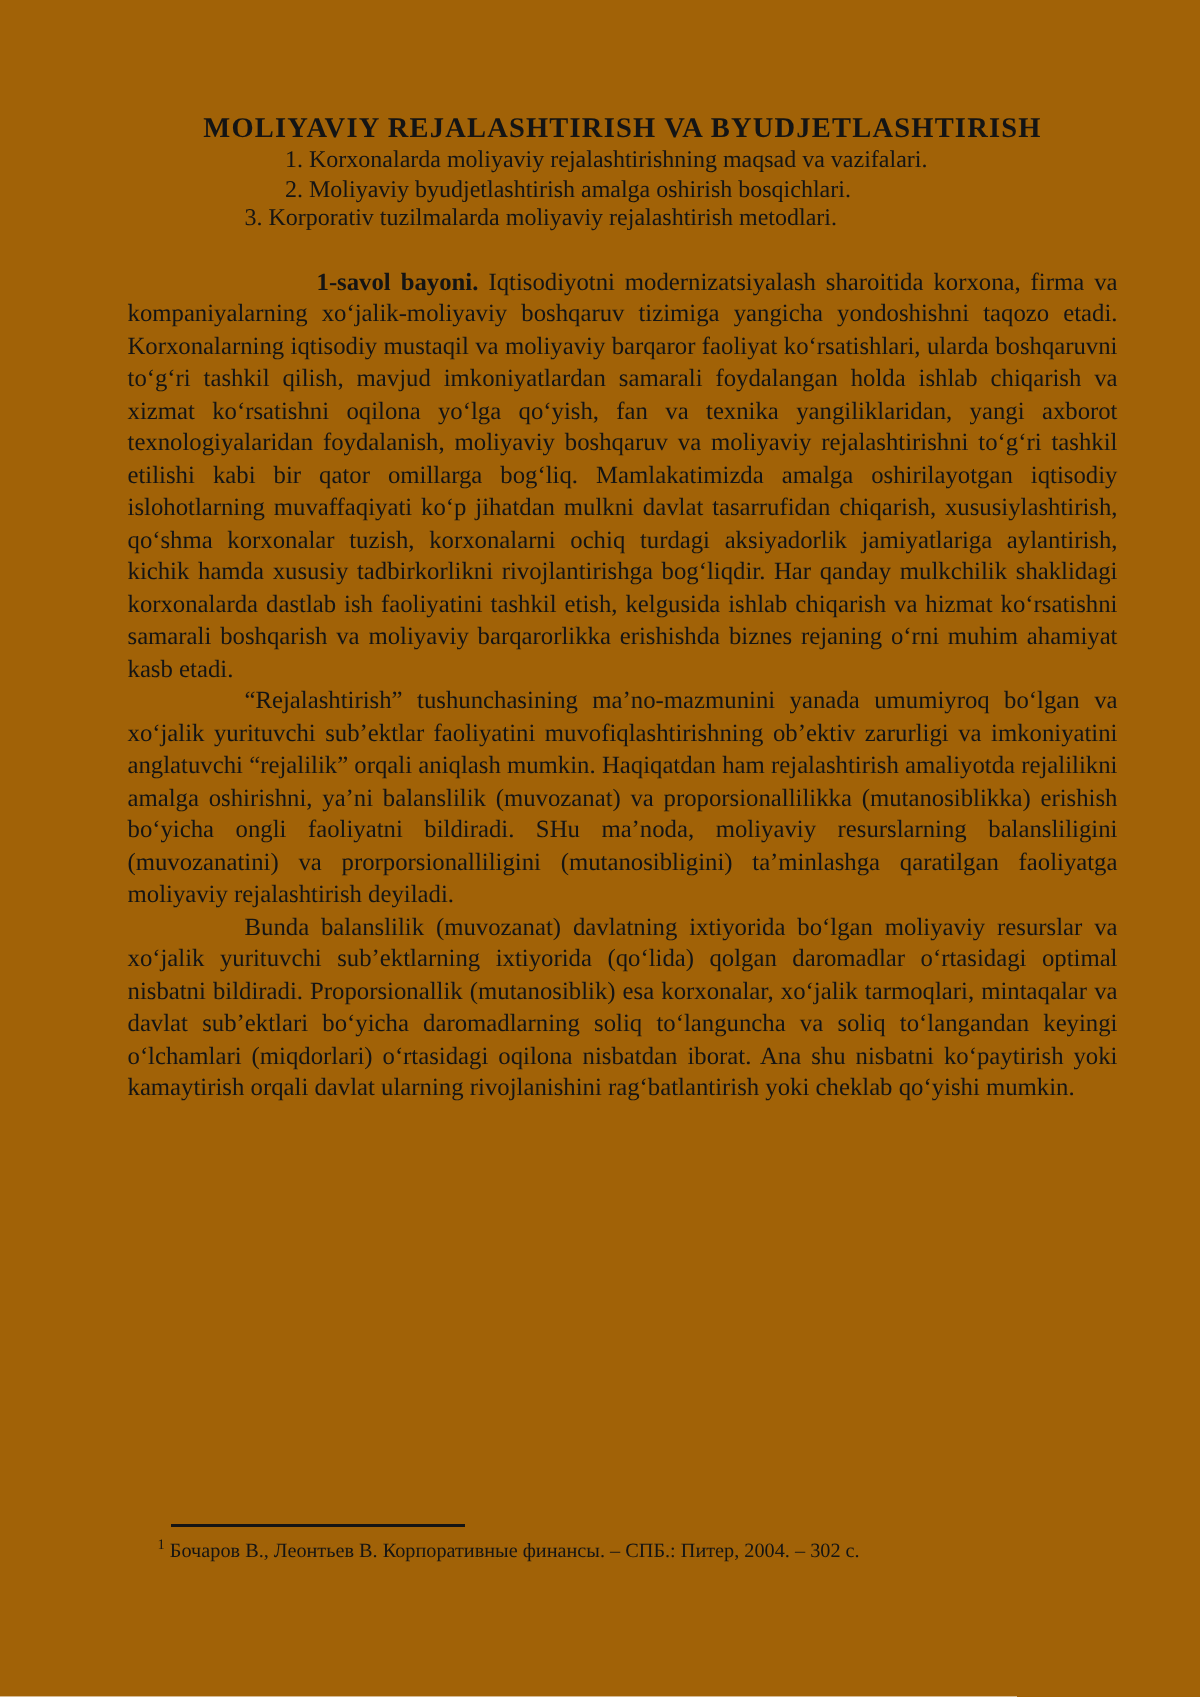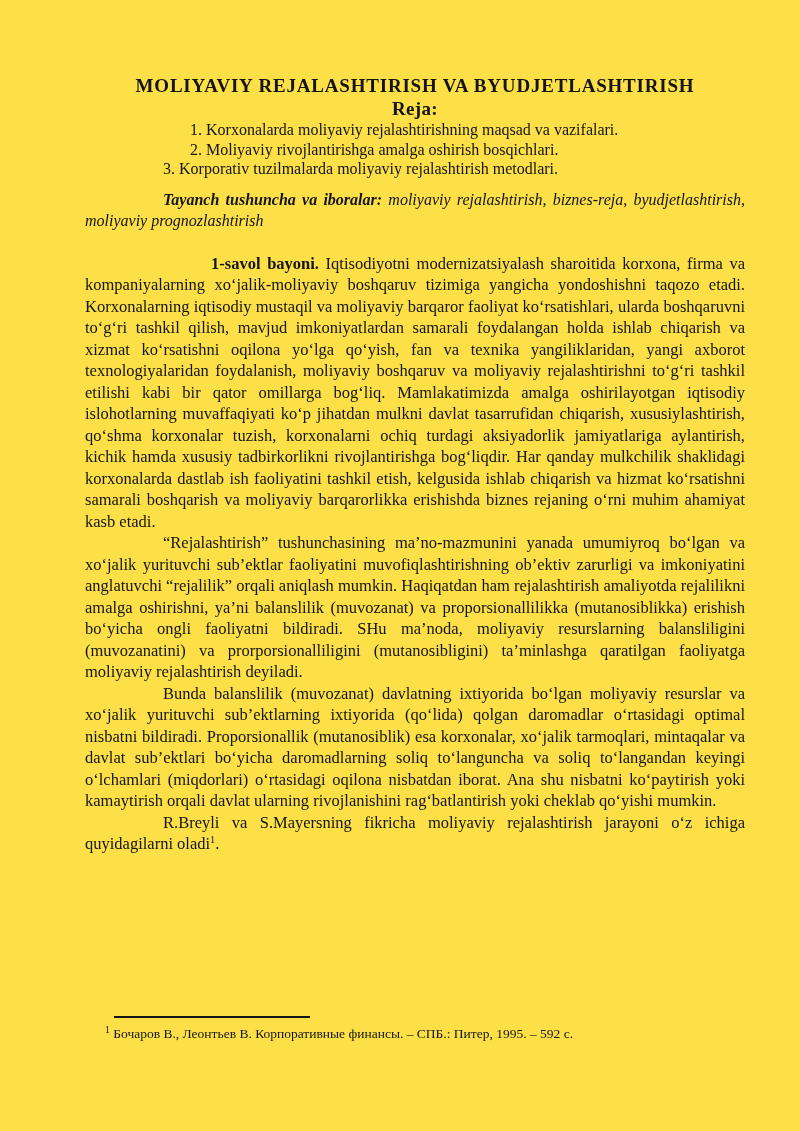--- a/index.html
+++ b/index.html
@@ -4,21 +4,21 @@
 <style>
   html, body {
     margin: 0;
     padding: 0;
     background: #ffffff;
   }
   .page {
     position: relative;
     width: 800px;
     height: 1131px;
-    background: #fde047;
+    background: #a16207;
     color: #141414;
     font-family: "Liberation Serif", "DejaVu Serif", serif;
     overflow: hidden;
   }
   .content {
     padding: 74px 55px 0 85px;
   }
   .title {
     margin: 0;
     font-size: 19px;
@@ -104,37 +104,34 @@
     font-size: 0.72em;
   }
 </style>
 </head>
 <body>
 
 <div class="page">
   <div class="content">
 
     <h1 class="title">MOLIYAVIY REJALASHTIRISH VA BYUDJETLASHTIRISH</h1>
-    <h2 class="subtitle">Reja:</h2>
 
     <ol class="outline">
       <li class="outline-item"><span class="num">1.</span><span>Korxonalarda moliyaviy rejalashtirishning maqsad va vazifalari.</span></li>
-      <li class="outline-item"><span class="num">2.</span><span>Moliyaviy rivojlantirishga amalga oshirish bosqichlari.</span></li>
+      <li class="outline-item"><span class="num">2.</span><span>Moliyaviy byudjetlashtirish amalga oshirish bosqichlari.</span></li>
       <li class="outline-item"><span class="num">3.</span><span>Korporativ tuzilmalarda moliyaviy rejalashtirish metodlari.</span></li>
     </ol>
 
-    <p class="key-terms"><span class="kt-label">Tayanch tushuncha va iboralar:</span> <span>moliyaviy rejalashtirish, biznes-reja, byudjetlashtirish, moliyaviy prognozlashtirish</span></p>
 
     <p class="body-para first"><span class="lead">1-savol bayoni.</span> <span>Iqtisodiyotni modernizatsiyalash sharoitida korxona, firma va kompaniyalarning xoʻjalik-moliyaviy boshqaruv tizimiga yangicha yondoshishni taqozo etadi. Korxonalarning iqtisodiy mustaqil va moliyaviy barqaror faoliyat koʻrsatishlari, ularda boshqaruvni toʻgʻri tashkil qilish, mavjud imkoniyatlardan samarali foydalangan holda ishlab chiqarish va xizmat koʻrsatishni oqilona yoʻlga qoʻyish, fan va texnika yangiliklaridan, yangi axborot texnologiyalaridan foydalanish, moliyaviy boshqaruv va moliyaviy rejalashtirishni toʻgʻri tashkil etilishi kabi bir qator omillarga bogʻliq. Mamlakatimizda amalga oshirilayotgan iqtisodiy islohotlarning muvaffaqiyati koʻp jihatdan mulkni davlat tasarrufidan chiqarish, xususiylashtirish, qoʻshma korxonalar tuzish, korxonalarni ochiq turdagi aksiyadorlik jamiyatlariga aylantirish, kichik hamda xususiy tadbirkorlikni rivojlantirishga bogʻliqdir. Har qanday mulkchilik shaklidagi korxonalarda dastlab ish faoliyatini tashkil etish, kelgusida ishlab chiqarish va hizmat koʻrsatishni samarali boshqarish va moliyaviy barqarorlikka erishishda biznes rejaning oʻrni muhim ahamiyat kasb etadi.</span></p>
 
     <p class="body-para"><span>“Rejalashtirish” tushunchasining maʼno-mazmunini yanada umumiyroq boʻlgan va xoʻjalik yurituvchi subʼektlar faoliyatini muvofiqlashtirishning obʼektiv zarurligi va imkoniyatini anglatuvchi “rejalilik” orqali aniqlash mumkin. Haqiqatdan ham rejalashtirish amaliyotda rejalilikni amalga oshirishni, yaʼni balanslilik (muvozanat) va proporsionallilikka (mutanosiblikka) erishish boʻyicha ongli faoliyatni bildiradi. SHu maʼnoda, moliyaviy resurslarning balansliligini (muvozanatini) va prorporsionalliligini (mutanosibligini) taʼminlashga qaratilgan faoliyatga moliyaviy rejalashtirish deyiladi.</span></p>
 
     <p class="body-para"><span>Bunda balanslilik (muvozanat) davlatning ixtiyorida boʻlgan moliyaviy resurslar va xoʻjalik yurituvchi subʼektlarning ixtiyorida (qoʻlida) qolgan daromadlar oʻrtasidagi optimal nisbatni bildiradi. Proporsionallik (mutanosiblik) esa korxonalar, xoʻjalik tarmoqlari, mintaqalar va davlat subʼektlari boʻyicha daromadlarning soliq toʻlanguncha va soliq toʻlangandan keyingi oʻlchamlari (miqdorlari) oʻrtasidagi oqilona nisbatdan iborat. Ana shu nisbatni koʻpaytirish yoki kamaytirish orqali davlat ularning rivojlanishini ragʻbatlantirish yoki cheklab qoʻyishi mumkin.</span></p>
 
-    <p class="body-para"><span>R.Breyli va S.Mayersning fikricha moliyaviy rejalashtirish jarayoni oʻz ichiga quyidagilarni oladi</span><sup>1</sup><span>.</span></p>
 
   </div>
 
   <div class="footnote">
     <div class="footnote-rule"></div>
-    <p class="footnote-text"><sup>1</sup> <span>Бочаров В., Леонтьев В. Корпоративные финансы. – СПБ.: Питер, 1995. – 592 с.</span></p>
+    <p class="footnote-text"><sup>1</sup> <span>Бочаров В., Леонтьев В. Корпоративные финансы. – СПБ.: Питер, 2004. – 302 с.</span></p>
   </div>
 </div>
 
 </body></html>

